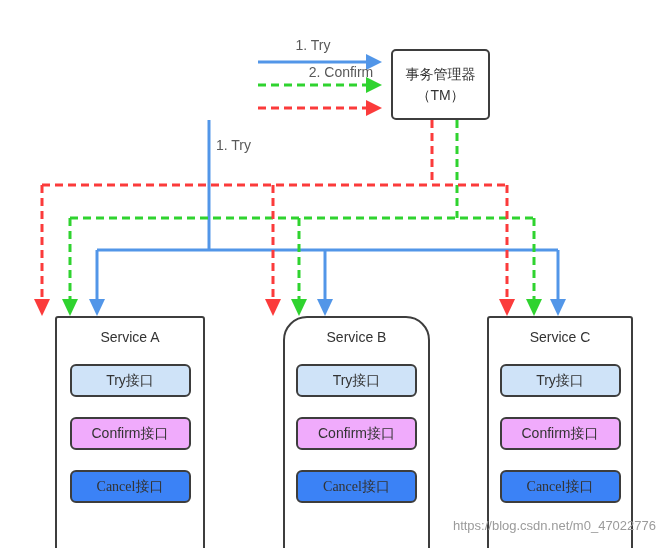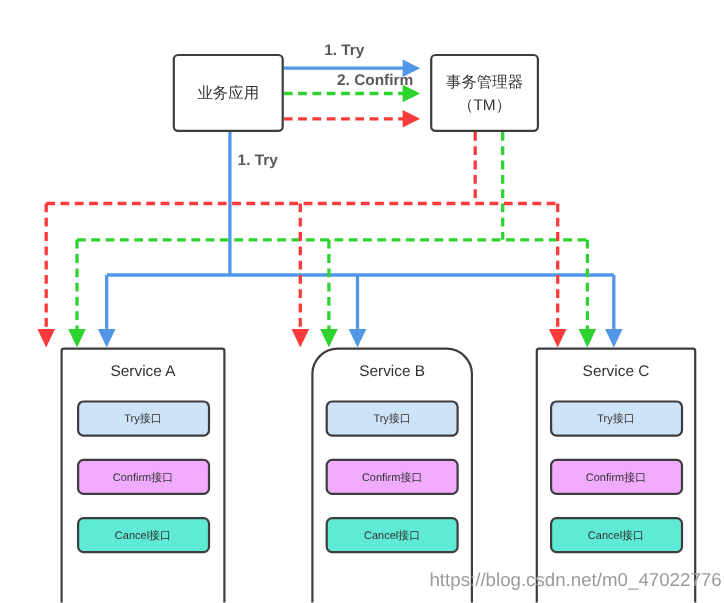--- a/index.html
+++ b/index.html
@@ -29,21 +29,20 @@
     line-height: 1.5;
   }
   .app-box { left: 157px; top: 49px; width: 101px; height: 71px; }
   .tm-box  { left: 391px; top: 49px; width: 99px;  height: 71px; }
 
   .flow-label {
     position: absolute;
     font-size: 14px;
     color: #595959;
     white-space: nowrap;
-    font-weight: bold;
   }
   .flow-label.centered { width: 110px; text-align: center; }
 
   .service {
     position: absolute;
     top: 316px;
     height: 265px;
     background: #ffffff;
     border: 2px solid #3d3d3d;
     border-radius: 3px;
@@ -60,32 +59,32 @@
 
   .iface-btn {
     width: 121px;
     height: 33px;
     box-sizing: border-box;
     border: 2px solid #3d3d3d;
     border-radius: 6px;
     display: flex;
     align-items: center;
     justify-content: center;
-    font-size: 10px;
+    font-size: 14px;
     color: #333333;
   }
   .iface-btn.try     { background: #cfe3f8; margin-top: 19px; }
   .iface-btn.confirm { background: #f0abfc; margin-top: 20px; }
-  .iface-btn.cancel  { background: #5eead4; margin-top: 20px; }
+  .iface-btn.cancel  { background: #3b82f6; margin-top: 20px; font-family: Liberation Serif, serif; }
 
   .watermark {
     position: absolute;
     top: 518px;
     right: 2px;
-    font-size: 17px;
+    font-size: 13px;
     color: #9b9b9b;
     white-space: nowrap;
   }
 </style>
 </head>
 <body>
 
 <div class="canvas">
 
   <svg class="wires" width="658" height="548" viewBox="0 0 658 548">
@@ -134,23 +133,20 @@
       <polygon points="273,316 265,299 281,299"></polygon>
       <polygon points="507,316 499,299 515,299"></polygon>
     </g>
   </svg>
 
   <div class="flow-label centered" style="left:258px; top:37px;">1. Try</div>
   <div class="flow-label centered" style="left:258px; top:64px;margin-left:28px;">2. Confirm</div>
 
   <div class="flow-label" style="left:216px; top:137px;">1. Try</div>
 
-  <div class="node app-box">
-    <span>业务应用</span>
-  </div>
   <div class="node tm-box">
     <span>事务管理器</span>
     <span>（TM）</span>
   </div>
 
   <div class="service service-a">
     <div class="service-title">Service A</div>
     <div class="iface-btn try">Try接口</div>
     <div class="iface-btn confirm">Confirm接口</div>
     <div class="iface-btn cancel">Cancel接口</div>

